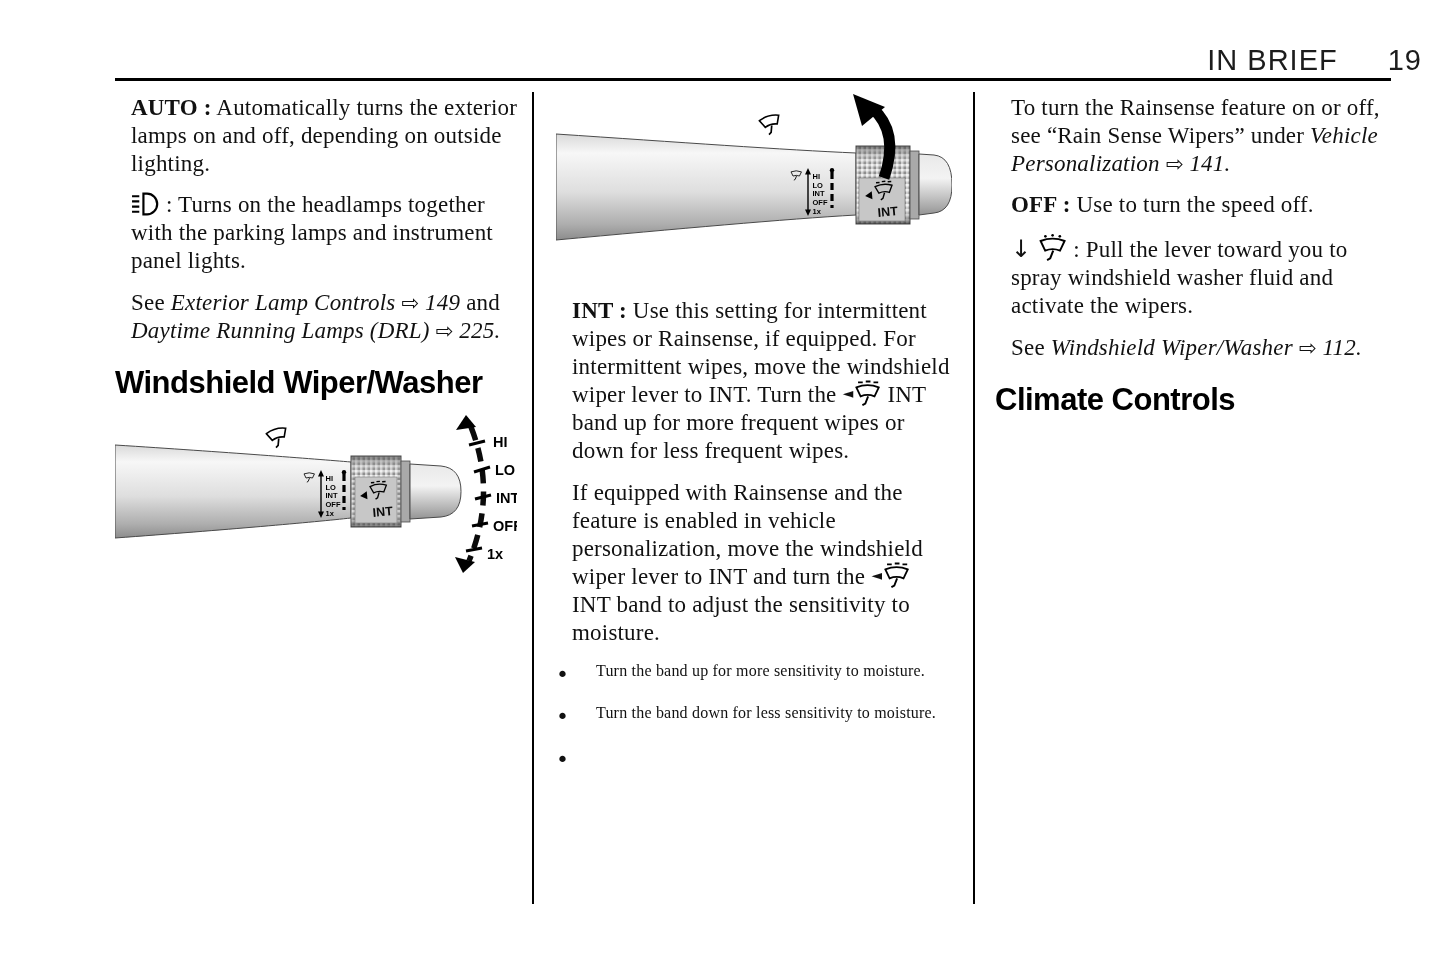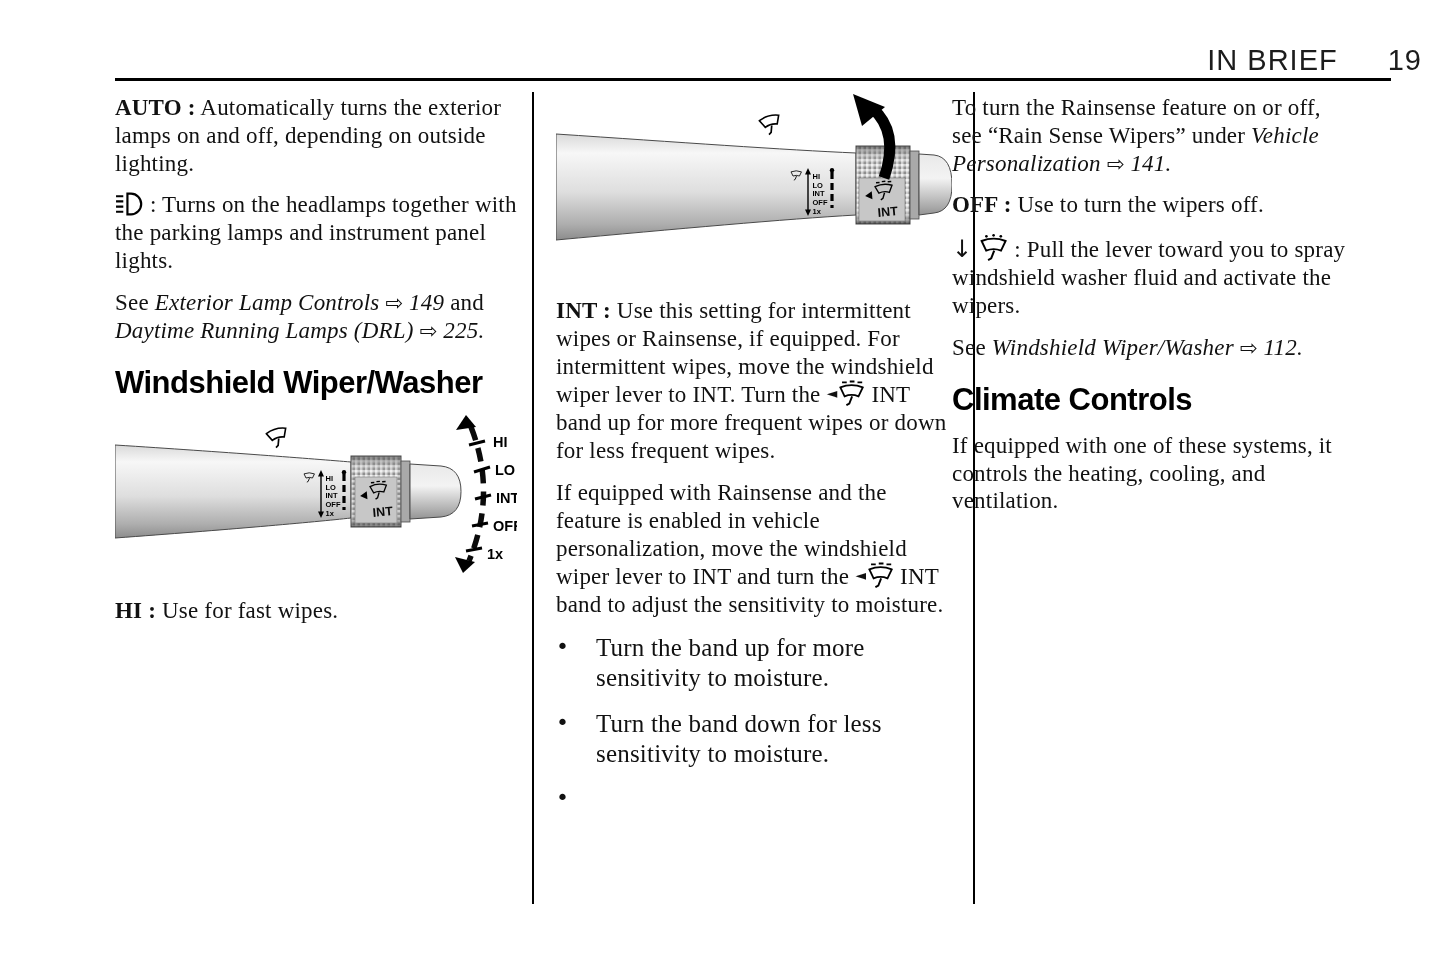--- a/index.html
+++ b/index.html
@@ -20,37 +20,37 @@
     font-size:29px;font-weight:400;color:#1c1c1c;letter-spacing:1px;
   }
   .header-rule{position:absolute;left:115px;top:78px;width:1276px;height:3px;background:#000;}
   .vrule{position:absolute;top:92px;height:812px;width:2px;background:#000;}
   .vrule-1{left:532px;}
   .vrule-2{left:973px;}
   
   .col{position:absolute;top:94px;}
   .col-1{left:115px;width:404px;}
   .col-2{left:556px;width:396px;}
-  .col-3{left:952px;width:400px;}
-  p{font-size:23px;line-height:1.21;margin:0 0 14px 0;letter-spacing:0.2px;}
+  .col-3{left:995px;width:400px;}
+  p{font-size:23px;line-height:1.21;margin:0 0 14px 16px;letter-spacing:0.2px;}
   .term{font-weight:700;}
   .ref{font-style:italic;}
   .glyph{font-family:"DejaVu Sans",sans-serif;}
   .arrow{font-family:"DejaVu Sans",sans-serif;font-size:21px;}
   h2{
     font-family:"Liberation Sans",sans-serif;
     font-size:31px;font-weight:700;letter-spacing:-0.5px;
     color:#000;margin:20px 0 14px 0;
   }
   .illus-wrap{margin:4px 0 20px 0;}
   .illus-wrap-2{margin:0 0 24px 0;}
   
   .bullet-row{display:flex;margin:0 0 15px 0;}
   .bullet-glyph{flex:0 0 40px;font-size:22px;line-height:1.25;font-family:"DejaVu Sans",sans-serif;}
-  .bullet-text{font-size:25px;line-height:1.21;letter-spacing:0.2px;}
+  .bullet-text{font-size:16px;line-height:1.21;letter-spacing:0.2px;}
   
   .icon-inline{vertical-align:-4px;}
   .icon-cluster{white-space:nowrap;}
   .icon-cluster .tri{font-size:14px;vertical-align:4px;}
   .washer-cluster .glyph{font-size:24px;}
   
   .illus-tiny{font:bold 7.5px "Liberation Sans",sans-serif;fill:#000;}
   .illus-band-text{font:bold 12.5px "Liberation Sans",sans-serif;fill:#0a0a0a;}
   .illus-arc{font:bold 14.5px "Liberation Sans",sans-serif;fill:#000;}
 </style>
@@ -170,21 +170,20 @@
           <line x1="351" y1="136" x2="367" y2="133" stroke="#000" stroke-width="3"></line>
           <text x="378" y="32" class="illus-arc">HI</text>
           <text x="380" y="60" class="illus-arc">LO</text>
           <text x="381" y="88" class="illus-arc">INT</text>
           <text x="378" y="116" class="illus-arc">OFF</text>
           <text x="372" y="144" class="illus-arc">1x</text>
         </g>
       </svg>
     </div>
 
-    <p><span class="term">HI :</span> <span>Use for fast wipes.</span></p>
   </div>
 
   <div class="col col-2">
 
     <div class="illus-wrap-2">
       <svg width="396" height="175" viewBox="0 0 396 175">
         <path d="M0,40 C120,48 230,56 300,59 L300,121 C230,125 120,135 0,146 Z" fill="url(#stalkGrad)" stroke="#4a4a4a" stroke-width="1"></path>
         <rect x="300" y="52" width="54" height="78" fill="url(#knurl)" stroke="#4a4a4a" stroke-width="1"></rect>
         <rect x="300" y="52" width="54" height="78" fill="url(#bandShade)"></rect>
         <rect x="303" y="84" width="46" height="43" fill="#c7c7c7" stroke="#7a7a7a" stroke-width="0.6"></rect>
@@ -238,27 +237,26 @@
     </div>
     <div class="bullet-row">
       <span class="bullet-glyph">•</span>
     </div>
   </div>
 
   <div class="col col-3">
 
     <p><span>To turn the Rainsense feature on or off, see “Rain Sense Wipers” under </span><span class="ref">Vehicle Personalization</span> <span class="arrow">⇨</span> <span class="ref">141.</span></p>
 
-    <p><span class="term">OFF :</span> <span>Use to turn the wipers off.</span></p>
+    <p><span class="term">OFF :</span> <span>Use to turn the speed off.</span></p>
 
 
     <p><span class="icon-cluster washer-cluster"><span class="glyph">↓</span> <svg class="icon-inline" viewBox="-1 -1 25 23" width="30" height="28">
             <use href="#wiper-wash"></use>
           </svg></span> <span>: Pull the lever toward you to spray windshield washer fluid and activate the wipers.</span></p>
 
     <p><span>See </span><span class="ref">Windshield Wiper/Washer</span> <span class="arrow">⇨</span> <span class="ref">112.</span></p>
 
     <h2>Climate Controls</h2>
 
-    <p>If equipped with one of these systems, it controls the heating, cooling, and ventilation.</p>
   </div>
 
 </div>
 
 </body></html>

